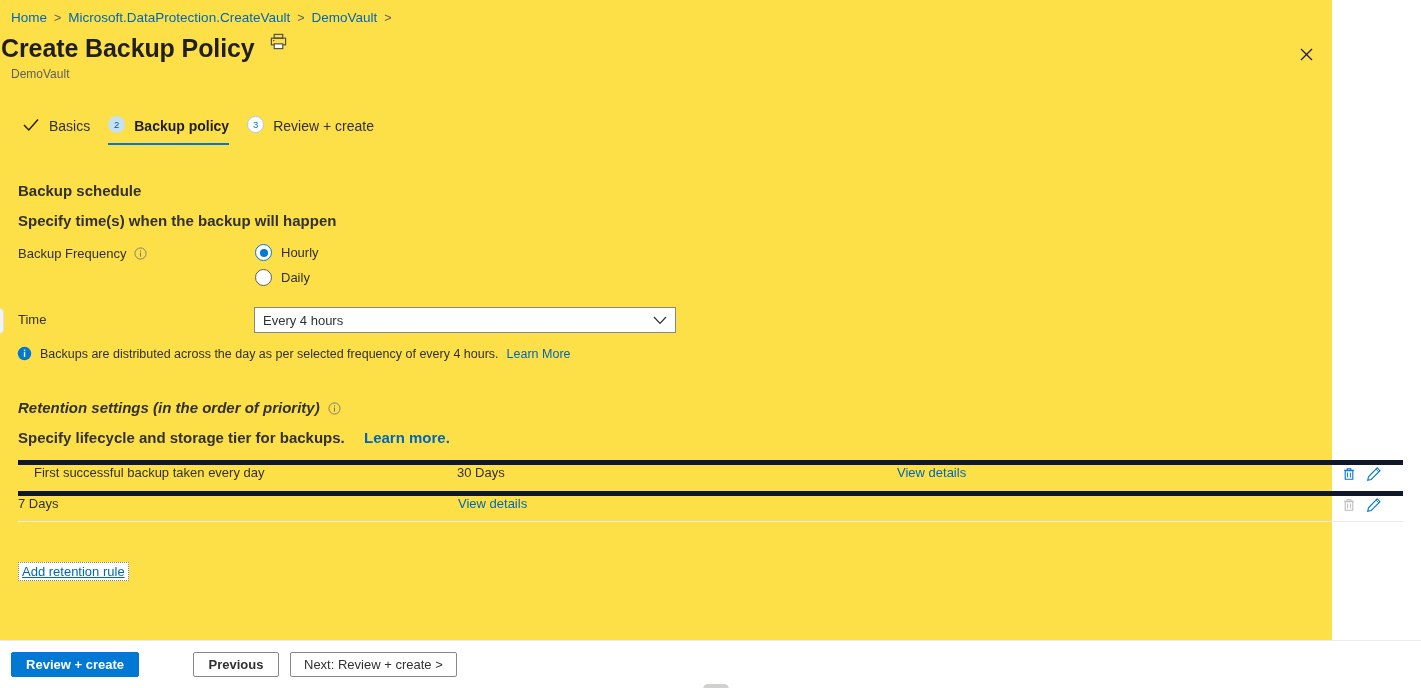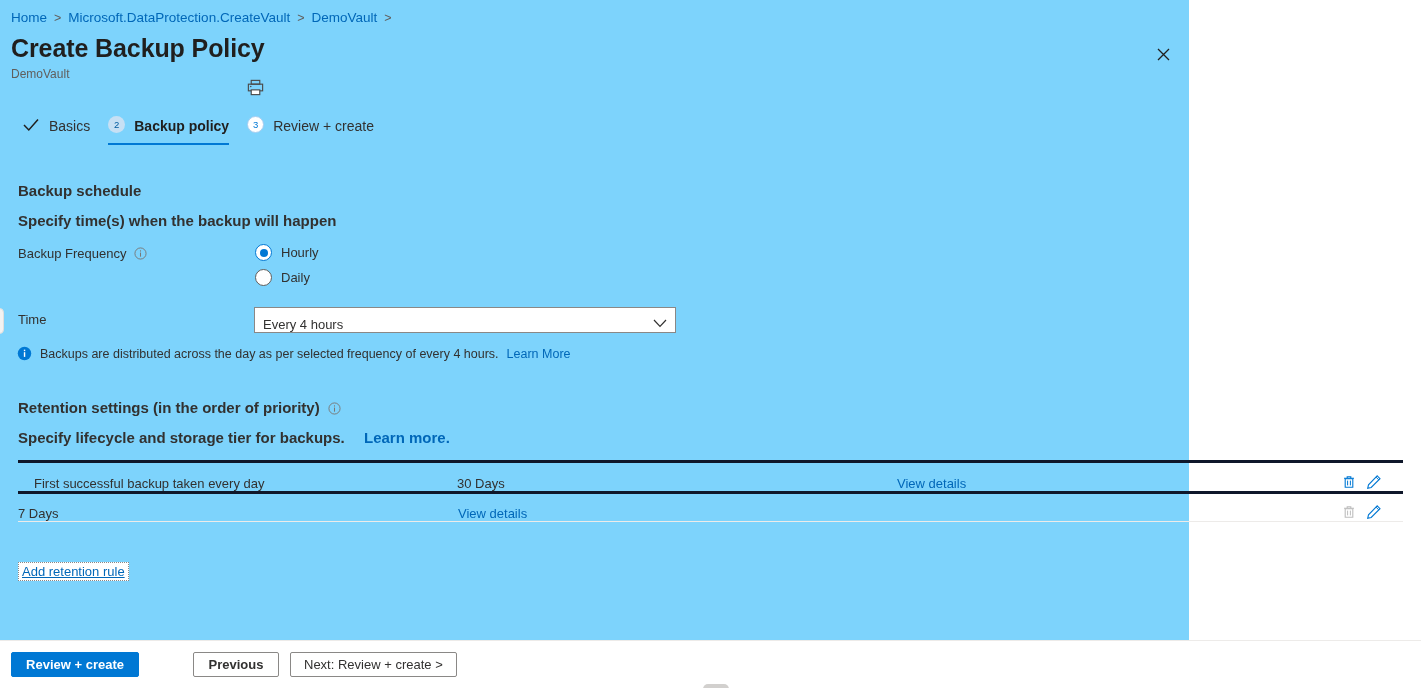--- a/index.html
+++ b/index.html
@@ -4,35 +4,35 @@
 <style>
   * { box-sizing: border-box; }
   html, body {
     margin: 0; padding: 0;
     width: 1421px; height: 688px;
     background: #ffffff;
     font-family: "Liberation Sans", sans-serif;
     color: #323130;
     overflow: hidden;
   }
-  .page { position: relative; width: 1189px; height: 688px; background: #7dd3fc; }
+  .page { position: relative; width: 1332px; height: 688px; background: #fde047; }
 
   
   .breadcrumb {
     position: absolute; left: 11px; top: 9px;
     display: flex; align-items: center; gap: 7px;
     font-size: 13.5px; line-height: 18px;
   }
   .crumb-link { color: #0067b8; cursor: pointer; }
   .crumb-sep { color: #605e5c; font-size: 12.5px; }
 
   
   .title-row {
-    position: absolute; left: 11px; top: 32px;
-    display: flex; align-items: flex-end; gap: 14px; flex-direction: column;
+    position: absolute; left: 1px; top: 32px;
+    display: flex; align-items: flex-start; gap: 14px;
   }
   .page-title { font-size: 25px; line-height: 32px; font-weight: 600; color: #201f1e; letter-spacing: -0.1px; }
   .print-icon { display: block; cursor: pointer; }
   .subtitle {
     position: absolute; left: 11px; top: 66px;
     font-size: 12px; color: #605e5c; line-height: 16px;
   }
   .close-btn {
     position: absolute; right: 10px; top: 38px;
     width: 32px; height: 32px;
@@ -85,39 +85,39 @@
   }
   .radio-item.checked .radio-outer { border: 1px solid #0078d4; border-width: 1.5px; }
   .radio-dot { width: 8px; height: 8px; border-radius: 50%; background: #0078d4; }
   .radio-label { font-size: 13px; color: #323130; }
 
   
   .dropdown {
     position: absolute; left: 254px; top: 157px;
     width: 422px; height: 26px;
     border: 1px solid #8a8886; background: #fff;
-    display: flex; align-items: flex-end; justify-content: space-between;
+    display: flex; align-items: center; justify-content: space-between;
     padding: 0 8px 0 8px; cursor: pointer;
   }
   .dropdown-value { font-size: 13px; color: #323130; }
 
   
   .info-banner {
     position: absolute; left: 17px; top: 196px;
     display: flex; gap: 8px;
     font-size: 12.5px; color: #323130; line-height: 17px;
   }
   .link { color: #0067b8; cursor: pointer; }
 
   
   .table { position: absolute; left: 18px; top: 310px; width: 1385px; }
   .thead { display: flex; align-items: center; height: 28px; font-size: 13px; font-weight: 600; color: #323130; }
   .trow {
-    display: flex; align-items: flex-end; height: 31px;
-    border-top: 3px solid #0f172a; font-size: 13px; color: #323130;
+    display: flex; align-items: flex-start; height: 31px;
+    border-top: 5px solid #0f172a; font-size: 13px; color: #323130;
   }
   .trow:last-of-type { border-bottom: 1px solid #edebe9; }
   .c-rule { width: 439px; padding-left: 16px; }
   .c-store { width: 440px; }
   .c-details { width: 420px; }
   .c-actions { flex: 1; display: flex; align-items: center; justify-content: flex-end; gap: 7px; padding-right: 20px; }
   .icon-btn { cursor: pointer; display: flex; align-items: center; justify-content: center; width: 18px; height: 18px; }
   .icon-btn.disabled { cursor: default; }
 
   .add-link {
@@ -257,21 +257,21 @@
         <svg width="15" height="15" viewBox="0 0 16 16">
           <circle cx="8" cy="8" r="7.2" fill="#0078d4"></circle>
           <rect x="7.3" y="6.6" width="1.5" height="5" fill="#fff"></rect>
           <rect x="7.3" y="3.9" width="1.5" height="1.6" fill="#fff"></rect>
         </svg>
       </span>
       <span>Backups are distributed across the day as per selected frequency of every 4 hours.</span>
       <span class="link">Learn More</span>
     </div>
 
-    <div class="section-head" style="left:18px; top:249px;">
+    <div class="section-head" style="left:18px; top:249px;font-style:italic;">
       <span>Retention settings (in the order of priority)</span>
       <span class="info-circle">
         <svg width="13" height="13" viewBox="0 0 14 14">
           <circle cx="7" cy="7" r="6" stroke="#797775" stroke-width="1" fill="none"></circle>
           <rect x="6.45" y="6" width="1.1" height="4.4" fill="#797775"></rect>
           <rect x="6.45" y="3.6" width="1.1" height="1.3" fill="#797775"></rect>
         </svg>
       </span>
     </div>
 

